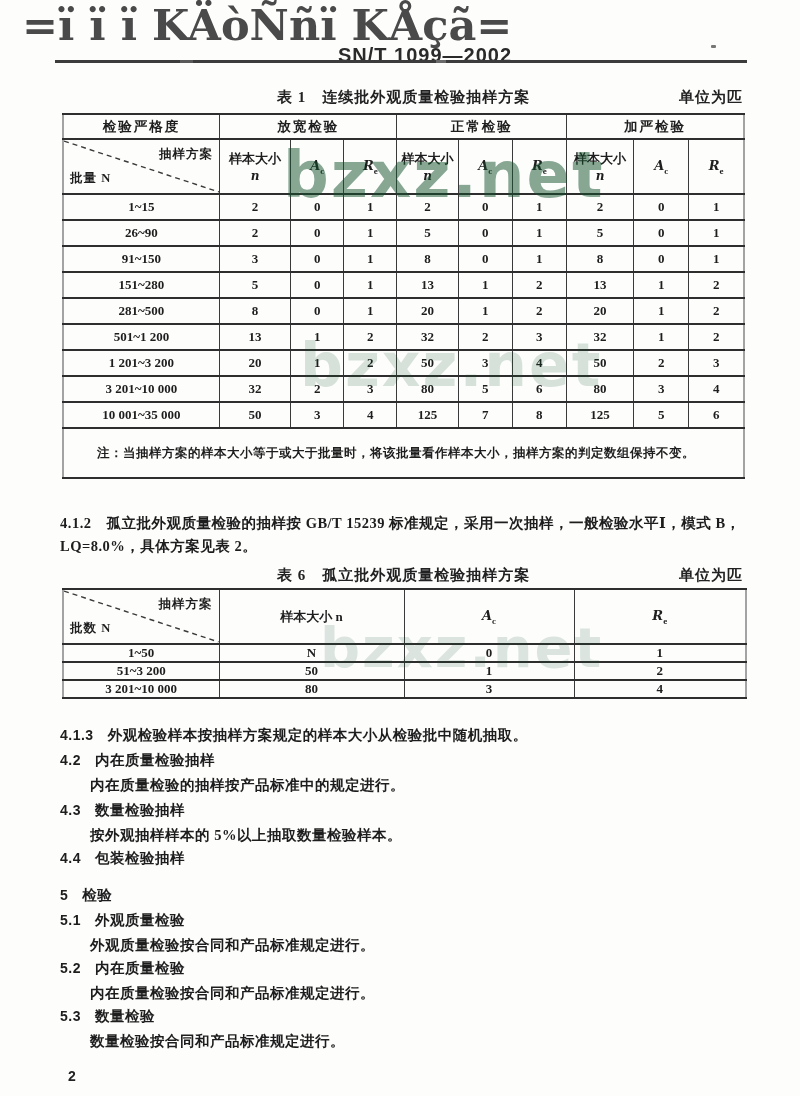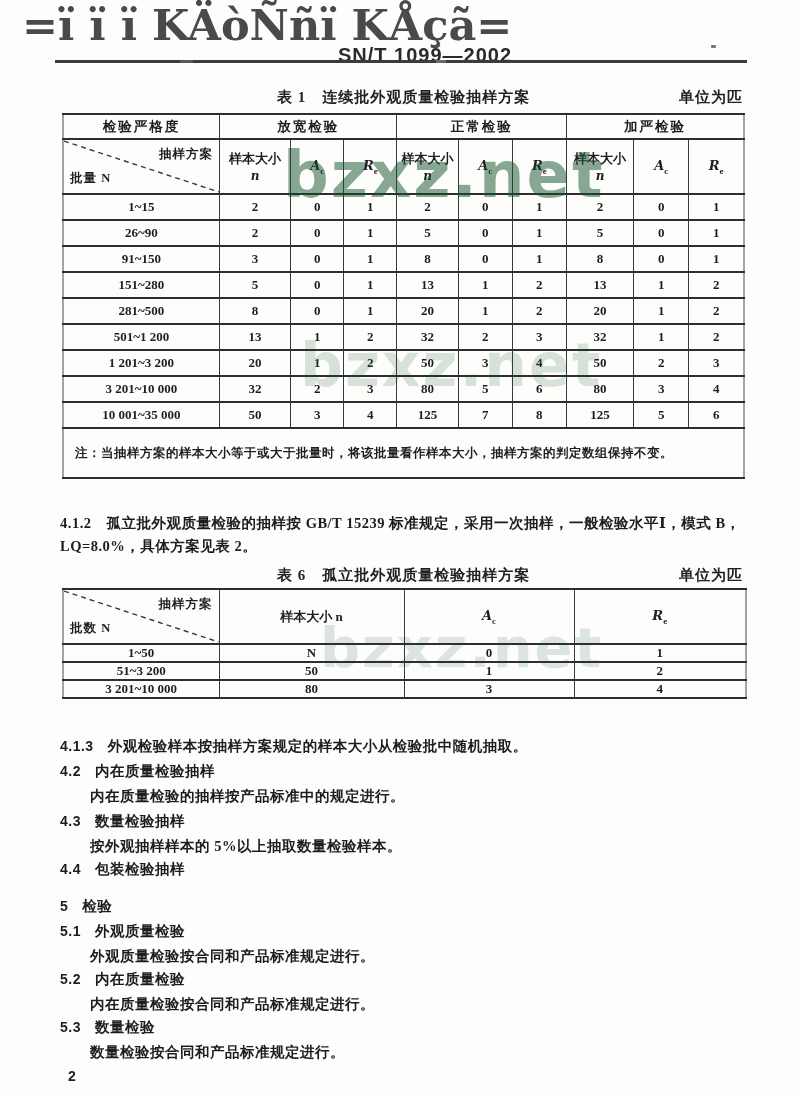--- a/index.html
+++ b/index.html
@@ -52,21 +52,21 @@
     border-left:1px solid #3a3a3a; border-right:1px solid #3a3a3a;
     border-top:2px solid #2e2e2e; border-bottom:2px solid #2e2e2e;
     font-size:13px; font-weight:600; text-align:center; vertical-align:middle;
     color:#1e1e1e; padding:0 2px; overflow:hidden;
   }
   .std-table { border:2px solid #a3a3a3; }
   .t1 tr.h1 th { height:25px; font-size:13.5px; letter-spacing:2px; }
   .t1 tr.h2 th { height:55px; }
   .t1 tbody tr td { height:26px; }
   .t1 .note-cell {
-    height:50px; text-align:left; padding:6px 10px 6px 11px;
+    height:50px; text-align:left; padding:6px 10px 6px 33px;
     font-size:12.5px; font-weight:600; letter-spacing:.5px;
   }
   .t2 tr.h2 th { height:55px; }
   .t2 tbody tr td { height:18px; }
 
   .diag-cell { position:relative; }
   .diag-cell svg { position:absolute; inset:0; width:100%; height:100%; }
   .diag-cell .plan { position:absolute; right:6px; top:6px; font-size:12.5px; letter-spacing:1px; }
   .diag-cell .lot  { position:absolute; left:6px; bottom:6px; font-size:12.5px; letter-spacing:1px; }
   .var { font-style:italic; font-family:"DejaVu Serif",serif; }
@@ -312,21 +312,21 @@
         <tr>
         <td>3 201~10 000</td>
         <td>80</td>
         <td>3</td>
         <td>4</td>
       </tr>
       </tbody>
   </table>
 
   <div class="sections">
-    <div class="ln heading" style="margin-top:12px"><span class="num">4.1.3</span><span class="txt">外观检验样本按抽样方案规定的样本大小从检验批中随机抽取。</span></div>
+    <div class="ln heading" style="margin-top:1px"><span class="num">4.1.3</span><span class="txt">外观检验样本按抽样方案规定的样本大小从检验批中随机抽取。</span></div>
     <div class="ln heading"><span class="num">4.2</span><span class="txt">内在质量检验抽样</span></div>
     <div class="ln body"><span>内在质量检验的抽样按产品标准中的规定进行。</span></div>
     <div class="ln heading"><span class="num">4.3</span><span class="txt">数量检验抽样</span></div>
     <div class="ln body"><span>按外观抽样样本的 5%以上抽取数量检验样本。</span></div>
     <div class="ln heading g6"><span class="num">4.4</span><span class="txt">包装检验抽样</span></div>
     <div class="ln heading chapter"><span class="num">5</span><span class="txt">检验</span></div>
     <div class="ln heading after-chapter"><span class="num">5.1</span><span class="txt">外观质量检验</span></div>
     <div class="ln body"><span>外观质量检验按合同和产品标准规定进行。</span></div>
     <div class="ln heading g6"><span class="num">5.2</span><span class="txt">内在质量检验</span></div>
     <div class="ln body"><span>内在质量检验按合同和产品标准规定进行。</span></div>

